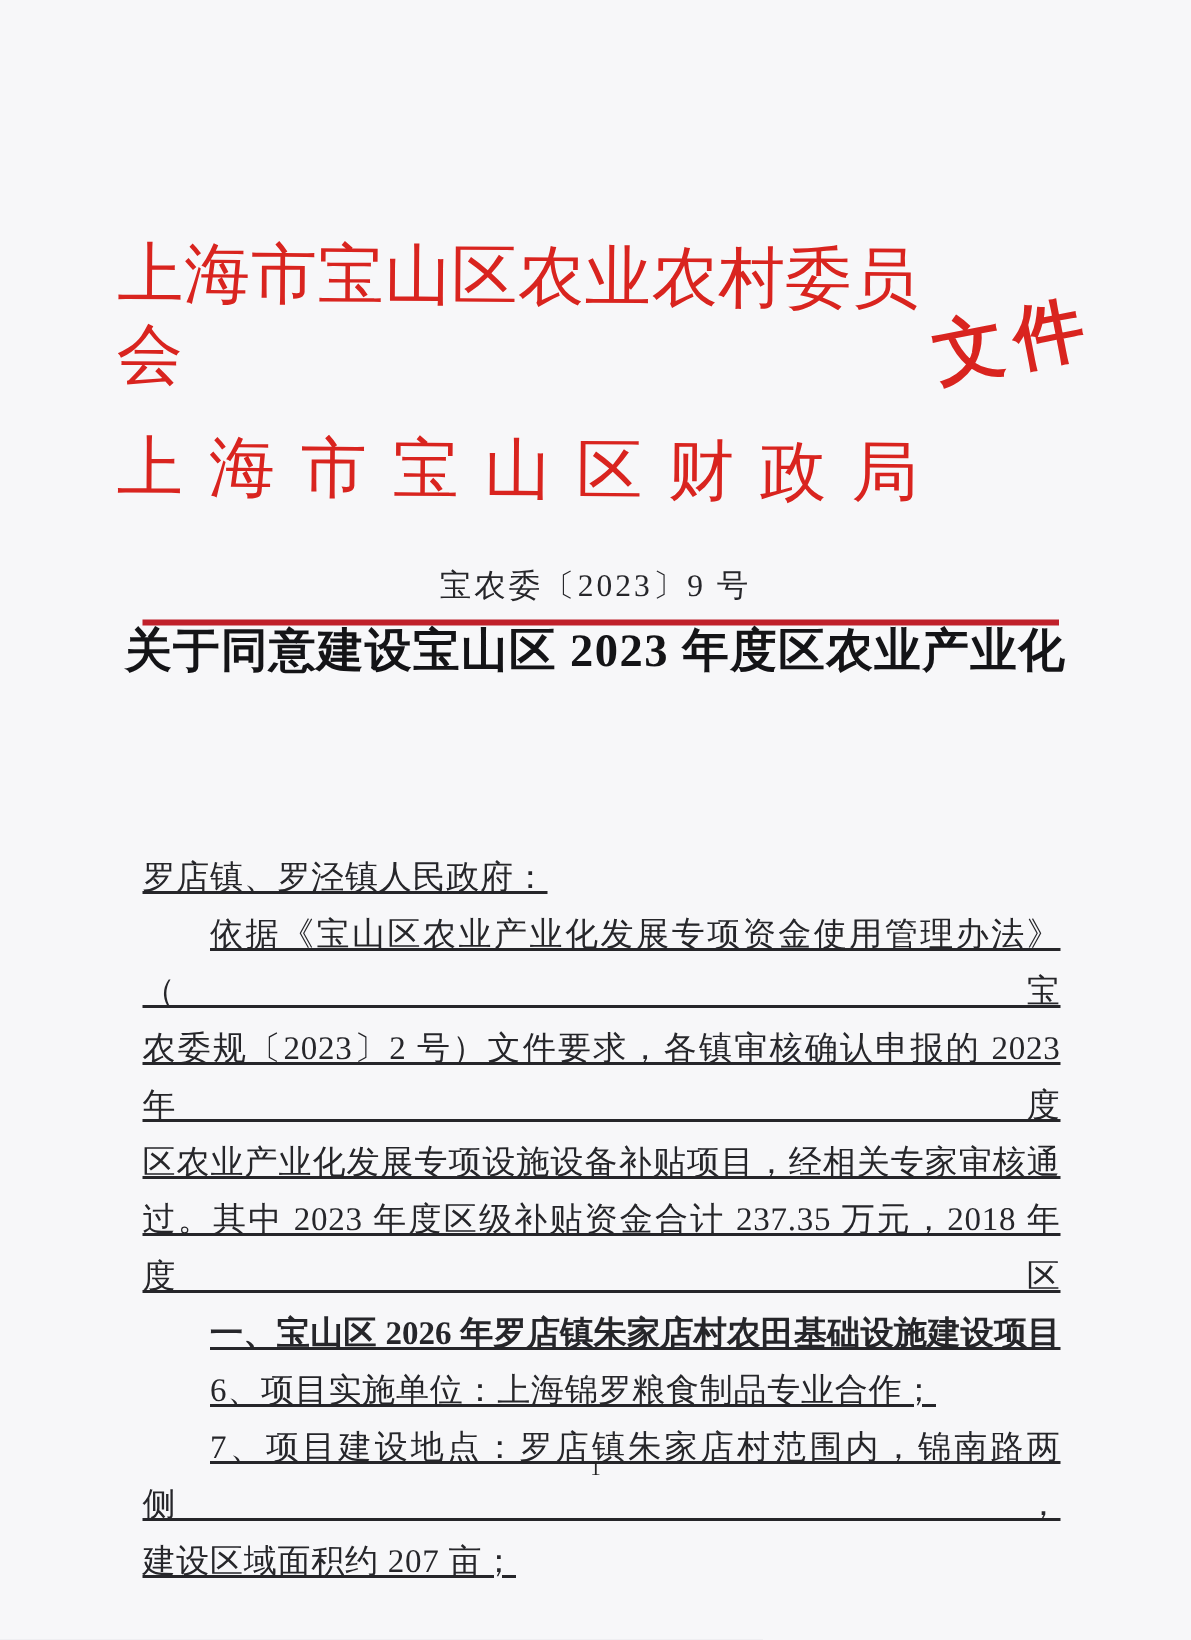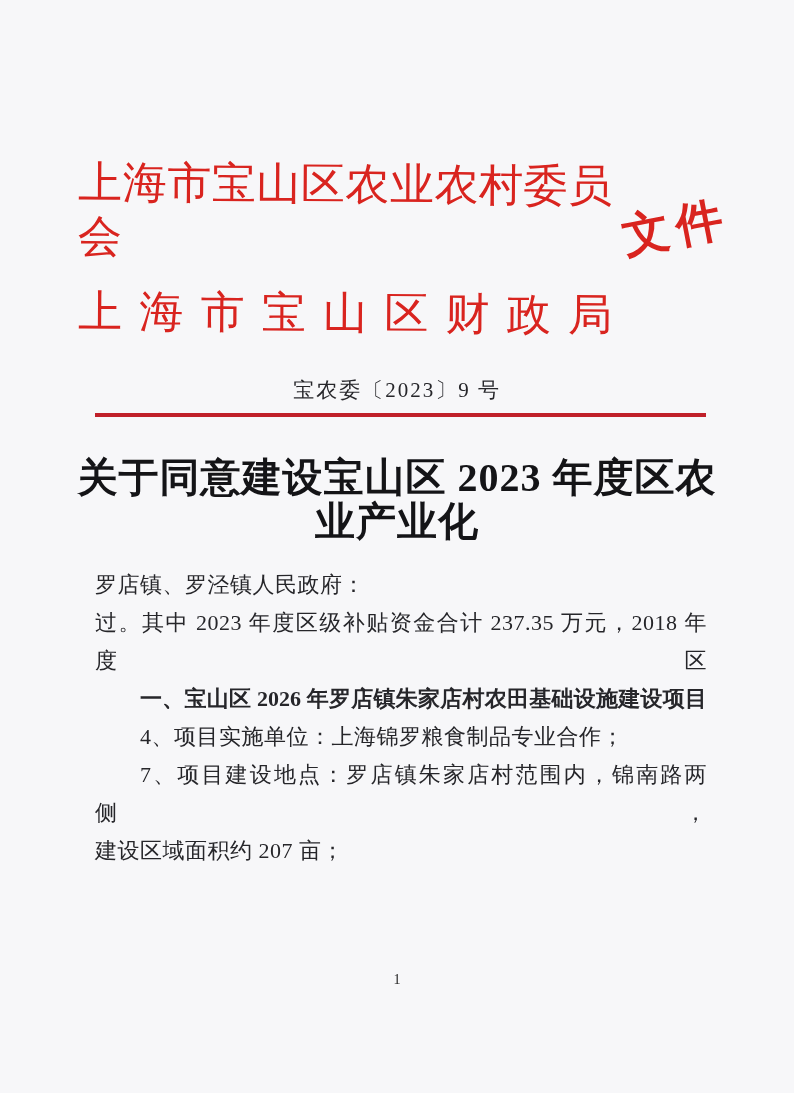--- a/index.html
+++ b/index.html
@@ -72,44 +72,45 @@
     position: absolute;
     top: 413px;
     left: 95px;
     width: 611px;
     height: 4px;
     background: var(--divider_red, #c0202a);
   }
   
   .title {
     position: absolute;
-    top: 456px;
+    top: 412px;
     left: 60px;
     width: 674px;
     text-align: center;
-    font-size: 40px;
+    font-size: 31px;
     font-weight: bold;
     color: #141417;
     line-height: 44px;
     letter-spacing: 1px;
   }
   
   .body-text {
     position: absolute;
     top: 566px;
     left: 95px;
     width: 612px;
     font-size: 22px;
     line-height: 38px;
     color: var(--ink, #26262a);
     letter-spacing: 0.5px;
   }
   .body-text .line {
     min-height: 38px;
     white-space: normal;
+    text-decoration: underline;
   }
   .indent { text-indent: 45px; }
   .full {
     text-align: justify;
     text-align-last: justify;
   }
   .bold { font-weight: bold; letter-spacing: 0; }
   
   .page-number {
     position: absolute;
@@ -137,22 +138,25 @@
   <div class="doc-number">宝农委〔2023〕9 号</div>
 
   <div class="red-rule"></div>
 
   <div class="title">
     <div>关于同意建设宝山区 2023 年度区农业产业化</div>
   </div>
 
   <div class="body-text">
     <div class="line">罗店镇、罗泾镇人民政府：</div>
+    <div class="line indent full">依据《宝山区农业产业化发展专项资金使用管理办法》（宝</div>
+    <div class="line full">农委规〔2023〕2 号）文件要求，各镇审核确认申报的 2023 年度</div>
+    <div class="line full">区农业产业化发展专项设施设备补贴项目，经相关专家审核通</div>
     <div class="line full">过。其中 2023 年度区级补贴资金合计 237.35 万元，2018 年度区</div>
     <div class="line indent bold full">一、宝山区 2026 年罗店镇朱家店村农田基础设施建设项目</div>
-    <div class="line indent">4、项目实施单位：上海锦罗粮食制品专业合作；</div>
+    <div class="line indent">6、项目实施单位：上海锦罗粮食制品专业合作；</div>
     <div class="line indent full">7、项目建设地点：罗店镇朱家店村范围内，锦南路两侧，</div>
     <div class="line">建设区域面积约 207 亩；</div>
   </div>
 
   <div class="page-number">1</div>
 
 </div>
 
 </body></html>

